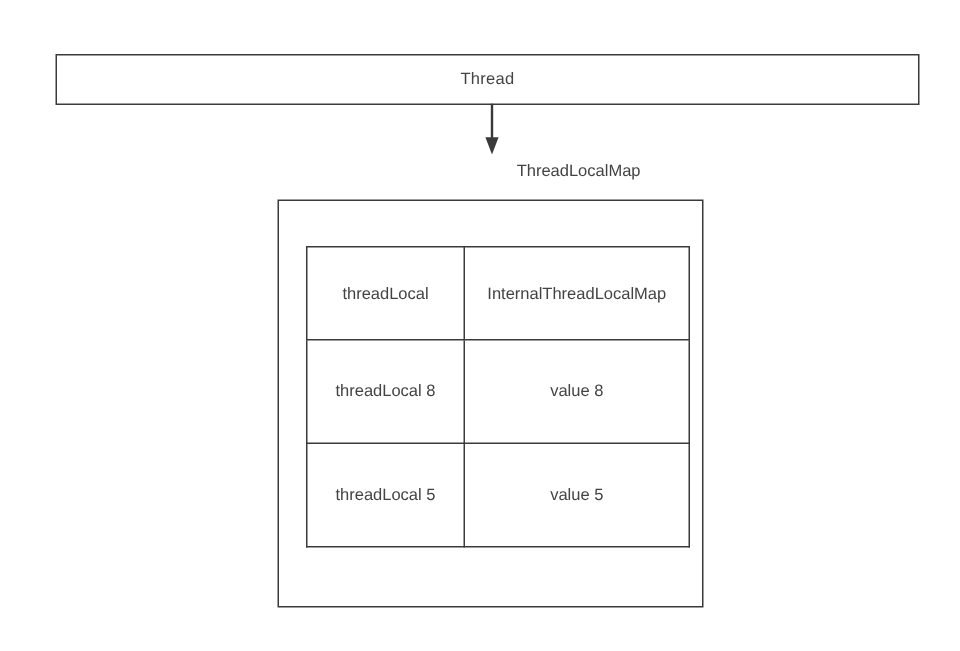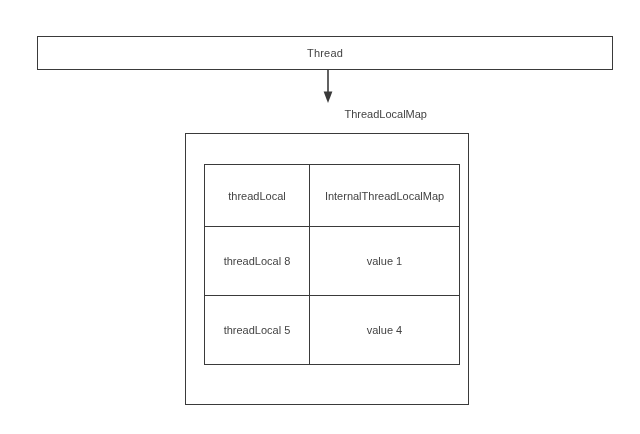--- a/index.html
+++ b/index.html
@@ -124,24 +124,24 @@
         <col class="key-col">
         <col class="val-col">
       </colgroup>
       <tbody>
         <tr class="head-row">
           <td>threadLocal</td>
           <td>InternalThreadLocalMap</td>
         </tr>
         <tr class="data-row">
           <td>threadLocal 8</td>
-          <td>value 1</td>
+          <td>value 8</td>
         </tr>
         <tr class="data-row">
           <td>threadLocal 5</td>
-          <td>value 4</td>
+          <td>value 5</td>
         </tr>
       </tbody>
     </table>
 
   </div>
 
 </div>
 
 </body></html>

